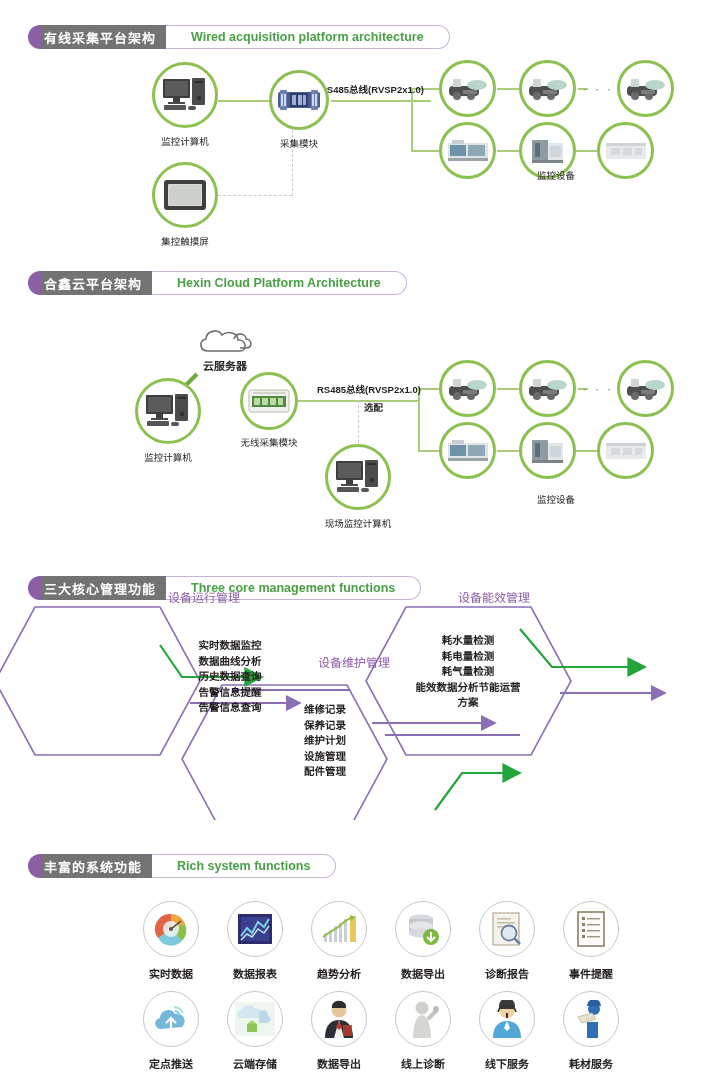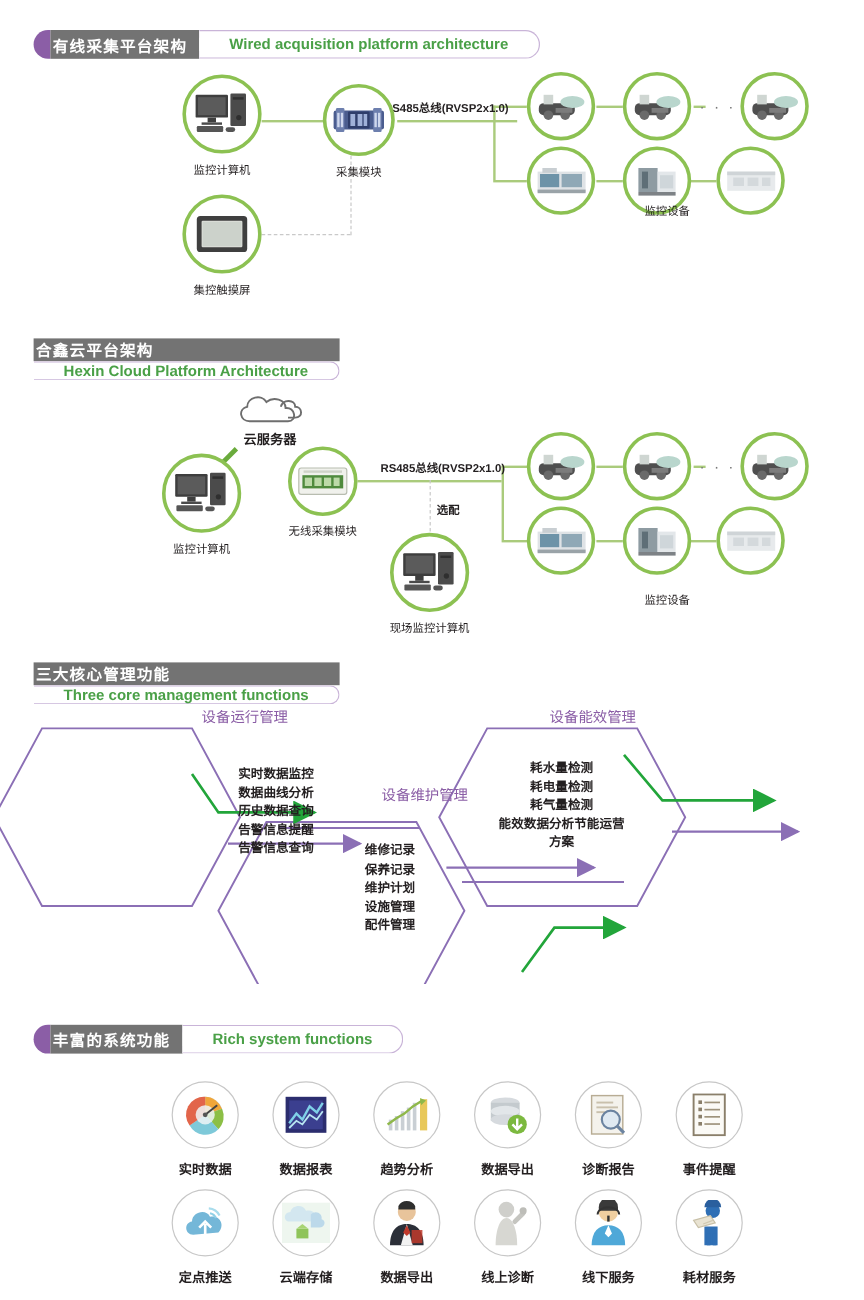--- a/index.html
+++ b/index.html
@@ -205,21 +205,21 @@
           <rect x="6" y="9" width="9" height="7" fill="#d4d9dc"></rect>
           <rect x="18" y="9" width="9" height="7" fill="#d4d9dc"></rect>
           <rect x="30" y="9" width="7" height="7" fill="#d4d9dc"></rect>
         </svg>
       </div>
     </div>
 
     <div class="nlabel" style="left:556px;top:168px;">监控设备</div>
   </div>
 
-  <div class="sec-head" style="left:28px;top:282px;flex-direction:column;">
+  <div class="sec-head" style="left:28px;top:271px;">
     <div class="cap"></div>
     <div class="zh">合鑫云平台架构</div>
     <div class="en">Hexin Cloud Platform Architecture</div>
   </div>
 
   <div>
 
     <div class="node" style="left:196px;top:327px;">
       <svg width="58" height="28" viewBox="0 0 58 28" aria-hidden="true">
         <path d="M12 24 C4 24 2 14 10 12 C10 4 22 1 26 8 C32 3 42 6 42 13 C50 12 52 24 44 24 Z" fill="none" stroke="#6e6e6e" stroke-width="1.6"></path>
@@ -241,21 +241,21 @@
     <div class="wire v" style="left:418px;top:388px;height:62px;"></div>
     <div class="wire h" style="left:418px;top:388px;width:22px;"></div>
     <div class="wire h" style="left:418px;top:450px;width:22px;"></div>
     <div class="wire h" style="left:497px;top:388px;width:22px;"></div>
     <div class="wire h" style="left:578px;top:388px;width:10px;"></div>
     <div class="wire h" style="left:497px;top:450px;width:22px;"></div>
     <div class="wire h" style="left:575px;top:450px;width:22px;"></div>
 
     <div class="dash-v" style="left:358px;top:400px;height:48px;"></div>
     <div class="bus-label" style="left:317px;top:382px;">RS485总线(RVSP2x1.0)</div>
-    <div class="bus-label" style="left:364px;top:417px;">选配</div>
+    <div class="bus-label" style="left:364px;top:400px;">选配</div>
 
     <div class="node" style="left:135px;top:378px;">
       <div class="ring" style="width:66px;height:66px;">
         <svg width="46" height="36" viewBox="0 0 46 36" aria-hidden="true">
           <rect x="1" y="2" width="27" height="19" rx="1" fill="#3e3e3e"></rect>
           <rect x="3" y="4" width="23" height="15" fill="#5b5b5b"></rect>
           <rect x="11" y="21" width="7" height="4" fill="#3e3e3e"></rect>
           <rect x="6" y="25" width="17" height="2" fill="#4a4a4a"></rect>
           <rect x="30" y="1" width="13" height="27" rx="1" fill="#4b4b4b"></rect>
           <rect x="32" y="4" width="9" height="2" fill="#2f2f2f"></rect>
@@ -367,21 +367,21 @@
           <rect x="6" y="9" width="9" height="7" fill="#d4d9dc"></rect>
           <rect x="18" y="9" width="9" height="7" fill="#d4d9dc"></rect>
           <rect x="30" y="9" width="7" height="7" fill="#d4d9dc"></rect>
         </svg>
       </div>
     </div>
 
     <div class="nlabel" style="left:556px;top:492px;">监控设备</div>
   </div>
 
-  <div class="sec-head" style="left:28px;top:552px;flex-direction:column;">
+  <div class="sec-head" style="left:28px;top:576px;">
     <div class="cap"></div>
     <div class="zh">三大核心管理功能</div>
     <div class="en">Three core management functions</div>
   </div>
 
   <div class="hexwrap">
     <svg width="720" height="235" viewBox="0 0 720 235" aria-hidden="true">
       <defs>
         <marker id="ap" markerWidth="9" markerHeight="9" refX="8" refY="4.5" orient="auto">
           <path d="M0,0 L9,4.5 L0,9 Z" fill="#8b6fb5"></path>

